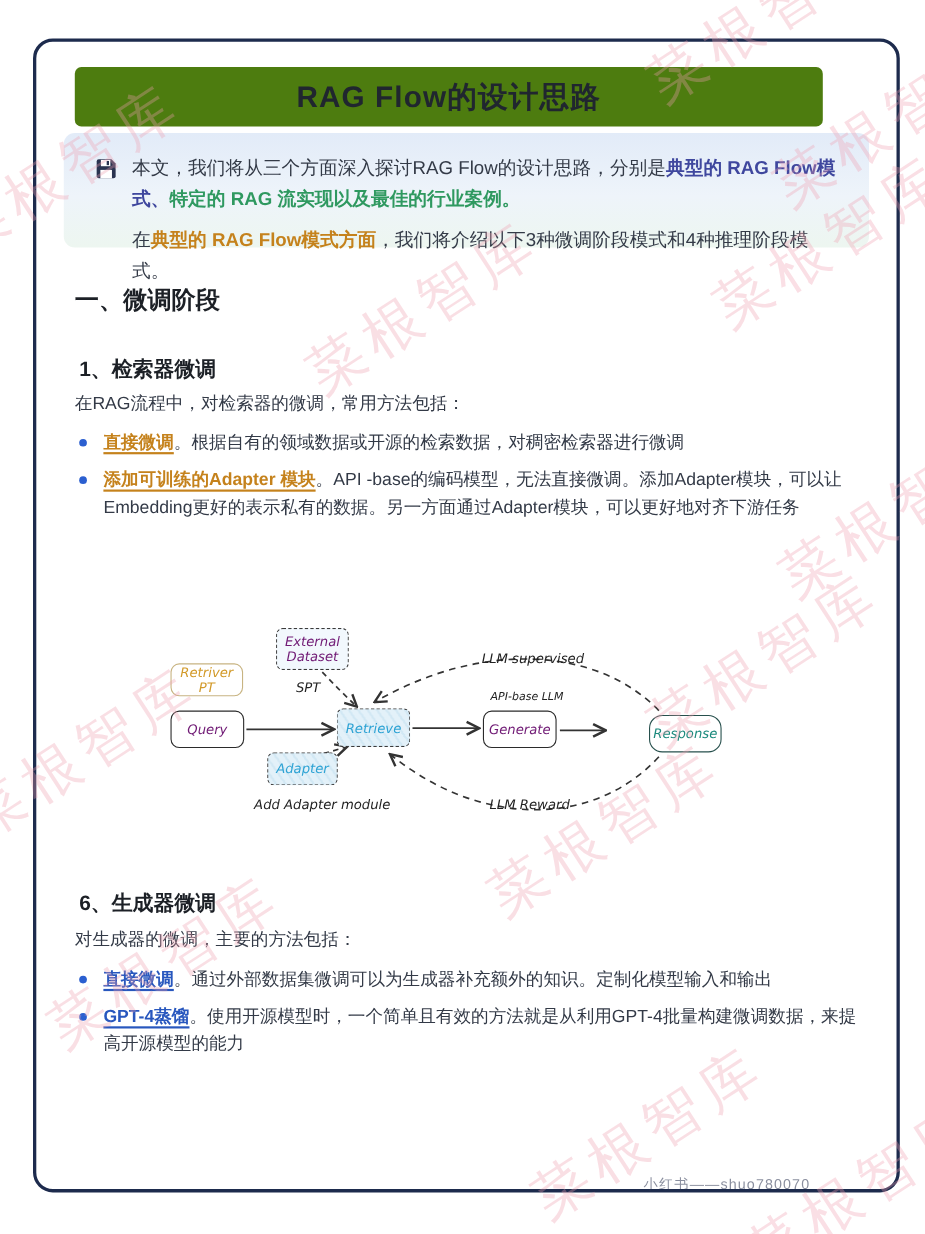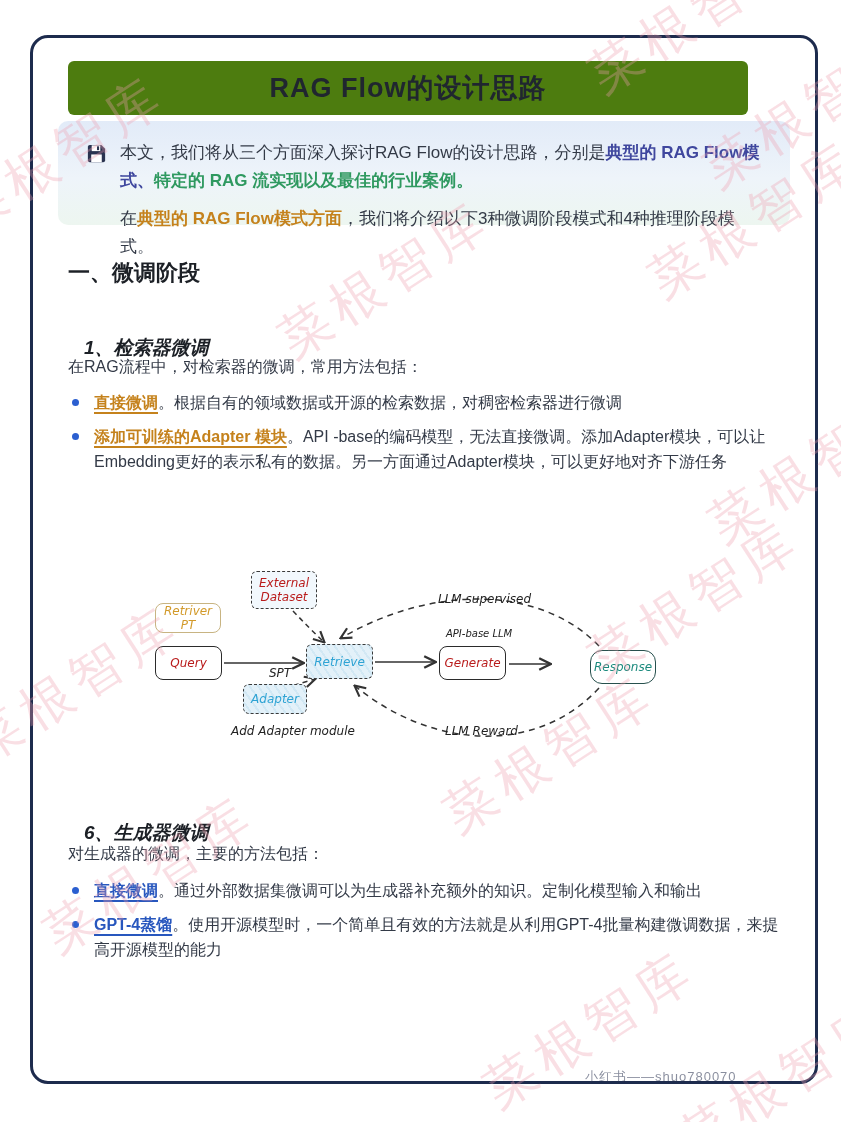--- a/index.html
+++ b/index.html
@@ -16,36 +16,36 @@
   .intro{position:absolute;left:25px;top:83px;width:732px;height:104px;border-radius:10px;
          background:linear-gradient(180deg,#e2ebf8 0%,#eef4fa 55%,#edf6f0 100%);
          box-sizing:border-box;padding:18px 28px 0 62px;font-size:17px;line-height:1.65;}
   .intro .icon{position:absolute;left:27px;top:21px;width:23px;height:23px;}
   .intro p{margin:0 0 10px 0;}
   .b-indigo{color:#3f479e;font-weight:bold;}
   .b-green{color:#2f9960;font-weight:bold;}
   .b-orange{color:#c5821c;font-weight:bold;}
   
   .h2{position:absolute;left:35px;font-size:22px;font-weight:bold;color:#1c2026;margin:0;}
-  .h3{position:absolute;left:35px;font-size:19px;font-weight:bold;color:#1c2026;margin:16px;font-style:italic;}
+  .h3{position:absolute;left:35px;font-size:19px;font-weight:bold;color:#1c2026;margin:4px;}
   .lead{position:absolute;left:35px;font-size:16px;color:#333a47;margin:0;}
   ul.blist{position:absolute;left:35px;width:712px;margin:0;padding:0;list-style:none;
            font-size:16px;line-height:25px;}
   ul.blist li{position:relative;padding-left:26px;margin-bottom:9px;}
   ul.blist li::before{content:"";position:absolute;left:4px;top:9px;width:7px;height:7px;
            border-radius:50%;background:#2b5fd0;}
   .term{font-weight:bold;text-decoration:underline;text-decoration-thickness:1.5px;text-underline-offset:4px;}
   .term.orange{color:#c5821c;}
   .term.blue{color:#2857be;}
   
   .diagram{position:absolute;left:110px;top:528px;width:625px;height:215px;
            font-family:"DejaVu Sans",sans-serif;font-style:italic;}
   .diagram svg.wires{position:absolute;left:0;top:0;z-index:0;}
   .dbox{position:absolute;box-sizing:border-box;display:flex;align-items:center;justify-content:center;
-        text-align:center;font-size:12px;color:#b91c1c;background:#fff;z-index:2;}
+        text-align:center;font-size:12px;color:#701a75;background:#fff;z-index:2;}
   .dbox.solid{border:1.7px solid #2b2b2b;border-radius:8px;}
   .dbox.dashed{border:1.6px dashed #3a3a3a;border-radius:6px;}
   .dbox.hatch{background:repeating-linear-gradient(55deg,#e3f1f9 0 5px,#d2e8f4 5px 7px);}
   .dlabel{position:absolute;font-size:12px;color:#222;z-index:2;white-space:nowrap;}
   
   .wm{position:absolute;font-size:52px;letter-spacing:8px;color:#ef9fb0;opacity:.33;
       transform:rotate(-33deg);white-space:nowrap;z-index:8;pointer-events:none;font-weight:400;}
   .footnote{position:absolute;left:585px;top:1068px;font-size:13px;color:#2a3350;opacity:.55;
       z-index:9;filter:blur(0.5px);letter-spacing:1px;}
 </style>
@@ -122,21 +122,21 @@
 
       <div class="dbox" style="left:12px;top:37px;width:66px;height:30px;border:1.6px solid #c8b482;border-radius:8px;color:#d29a2a;">
           <span>Retriver PT</span>
         </div>
 
       <div class="dbox dashed" style="left:108px;top:5px;width:66px;height:38px;background:#f2f8fd;flex-direction:column;line-height:1.2;">
         <span>External</span>
         <span>Dataset</span>
       </div>
 
-      <span class="dlabel" style="left:126px;top:52px;margin-top:48px;">SPT</span>
+      <span class="dlabel" style="left:126px;top:52px;">SPT</span>
 
       <div class="dbox solid" style="left:12px;top:80px;width:67px;height:34px;">
           <span>Query</span>
         </div>
 
       <div class="dbox dashed hatch" style="left:163px;top:78px;width:67px;height:35px;color:#2ea3d4;">
           <span>Retrieve</span>
         </div>
 
       <div class="dbox dashed hatch" style="left:100px;top:118px;width:64px;height:30px;color:#2ea3d4;">

